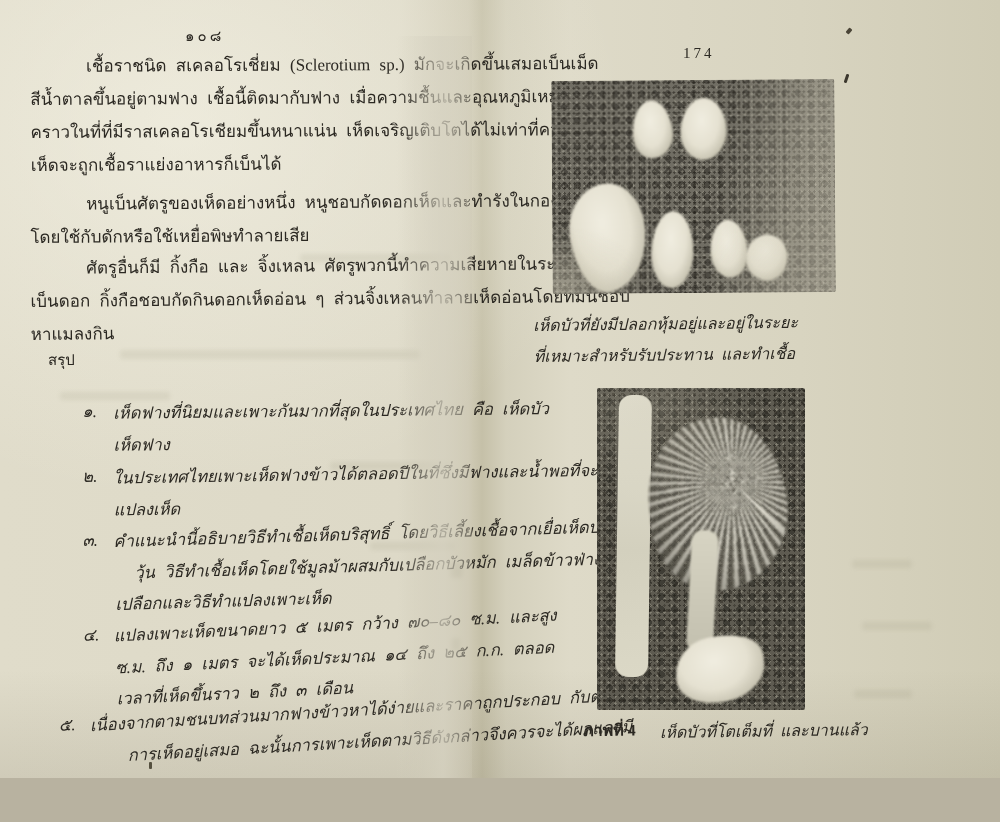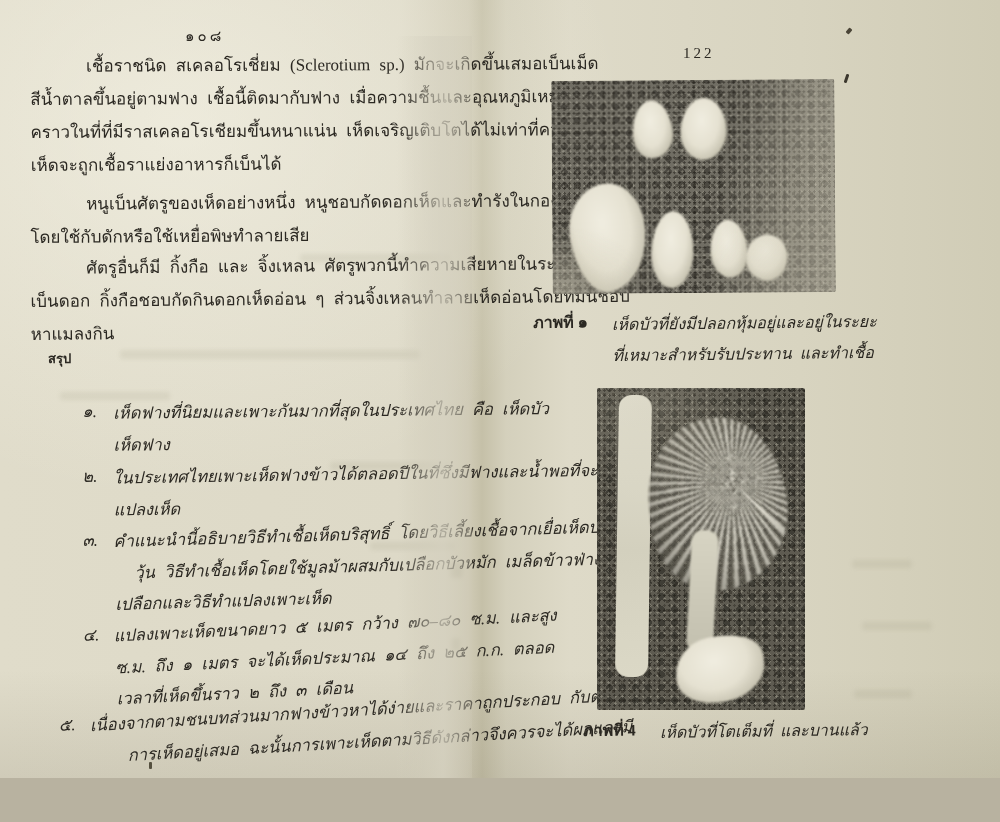--- a/index.html
+++ b/index.html
@@ -9,21 +9,21 @@
     color:#2b2822;
     background:
       radial-gradient(ellipse 620px 520px at 18% 16%, rgba(249,247,235,.55), rgba(249,247,235,0) 72%),
       linear-gradient(180deg, rgba(0,0,0,0) 86%, rgba(90,82,60,.12) 100%),
       linear-gradient(90deg,#e0dcca 0%,#ddd9c7 40%,#d0cbb6 46.8%,#c5c0a8 48.2%,#d4d0bc 50.6%,#dedac8 57%,#d8d4c0 80%,#d0ccb6 100%);
   }
   .line{white-space:nowrap;line-height:33px;word-spacing:5px;}
   .para{position:absolute;font-size:17px;z-index:2;transform-origin:left top;}
   .para .first{padding-left:56px;}
   .pagenum{position:absolute;font-size:15px;letter-spacing:3px;z-index:2;}
-  .heading{position:absolute;font-size:13px;font-weight:700;z-index:2;}
+  .heading{position:absolute;font-size:15px;font-weight:400;z-index:2;}
   .item{position:absolute;display:flex;gap:7px;font-style:italic;font-size:16.5px;z-index:2;transform-origin:left top;}
   .item .num{flex:none;width:24px;}
   .item .line{line-height:31.5px;}
   .caption{position:absolute;display:flex;gap:24px;z-index:2;transform-origin:left top;}
   .caption .cap-label{font-size:16px;font-weight:700;flex:none;}
   .caption .cap-text{font-style:italic;font-size:16px;}
   .caption .line{line-height:31px;word-spacing:4px;}
   
   .photo{
     position:absolute;z-index:2;border-radius:2px;
@@ -167,34 +167,33 @@
       <div>
         <div class="line">เนื่องจากตามชนบทส่วนมากฟางข้าวหาได้ง่ายและราคาถูกประกอบ กับตลาด</div>
         <div class="line" style="padding-left:36px;">การเห็ดอยู่เสมอ ฉะนั้นการเพาะเห็ดตามวิธีดังกล่าวจึงควรจะได้ผลและมี</div>
       </div>
     </div>
 
     <div class="fade-right"></div>
   </div>
 
   <div>
-    <div class="pagenum" style="left:683px;top:45px;">122</div>
+    <div class="pagenum" style="left:683px;top:45px;">174</div>
 
     <div class="photo photo1">
       <div class="blob m1"></div>
       <div class="blob m2"></div>
       <div class="blob m3"></div>
       <div class="blob m4"></div>
       <div class="blob m5"></div>
       <div class="blob m6"></div>
       <div class="lighten"></div>
     </div>
 
     <div class="caption" style="left:533px;top:310px;transform:rotate(-.7deg);">
-      <span class="cap-label">ภาพที่ ๑</span>
       <div class="cap-text">
         <div class="line">เห็ดบัวที่ยังมีปลอกหุ้มอยู่และอยู่ในระยะ</div>
         <div class="line">ที่เหมาะสำหรับรับประทาน และทำเชื้อ</div>
       </div>
     </div>
 
     <div class="photo photo2">
       <div class="ruler"></div>
       <div class="cap">
         <div class="gills"></div>

